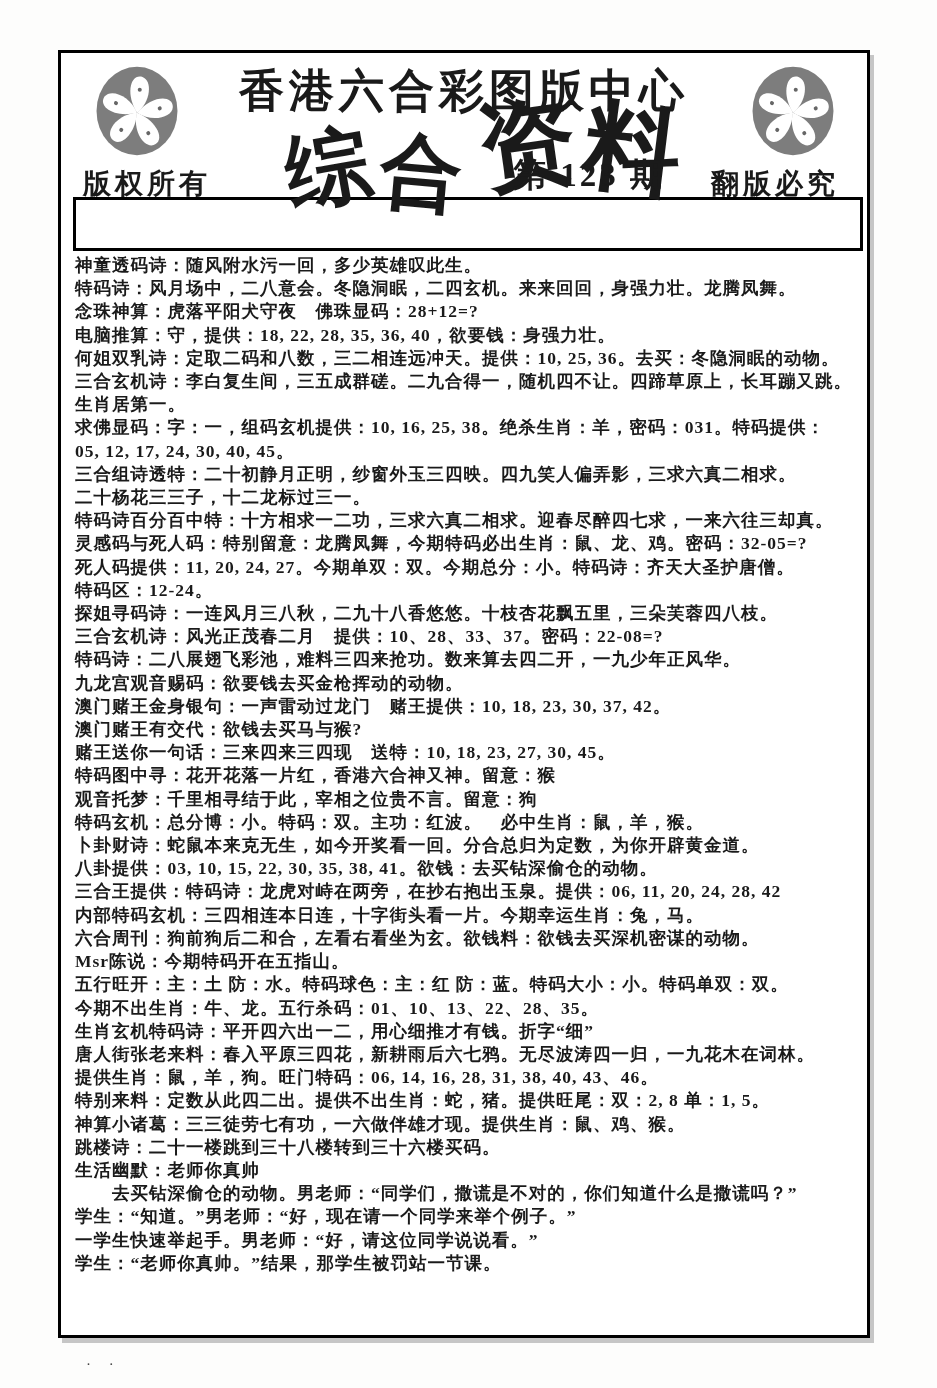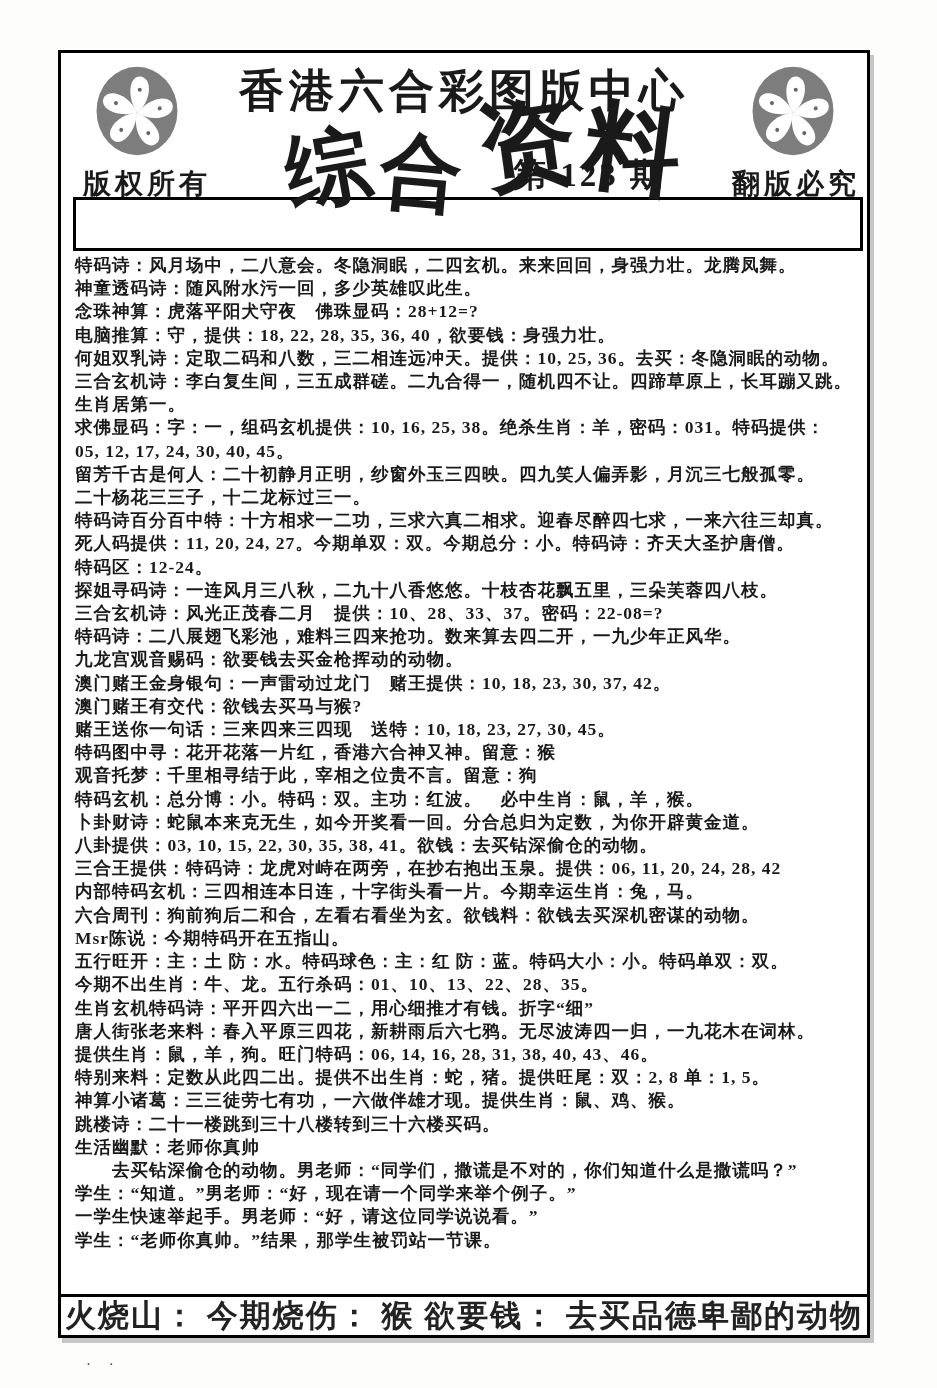--- a/index.html
+++ b/index.html
@@ -28,21 +28,21 @@
   .calli .c0{font-size:84px;transform:rotate(-10deg);margin-top:34px;}
   .calli .c1{font-size:82px;transform:rotate(5deg);margin-top:40px;margin-left:10px;}
   .calli .c2{font-size:97px;transform:rotate(-8deg);margin-top:4px;margin-left:18px;}
   .calli .c3{font-size:97px;transform:rotate(7deg);margin-top:8px;margin-left:6px;}
   .issue{
     position:absolute;left:452px;top:100px;z-index:2;
     font-size:33px;font-weight:bold;letter-spacing:3px;white-space:nowrap;
   }
   .stamp{position:absolute;top:112px;font-size:28px;font-weight:bold;letter-spacing:4px;white-space:nowrap;}
   .stamp.left{left:22px;text-align:center;}
-  .stamp.right{right:7px;margin-left:19px;}
+  .stamp.right{right:28px;margin-left:19px;}
   .notice-box{
     position:absolute;left:12px;top:144px;width:784px;height:48px;
     border:3px solid #000;background:#fff;
   }
   
   .body-text{position:absolute;left:14px;top:201px;right:4px;}
   .line{
     font-size:17.5px;font-weight:bold;line-height:23.2px;
     letter-spacing:1px;white-space:pre-wrap;
   }
@@ -123,32 +123,33 @@
     </div>
 
     <div class="issue">第 123 期</div>
     <div class="stamp left">版权所有</div>
     <div class="stamp right">翻版必究</div>
 
     <div class="notice-box"></div>
 
     <div class="body-text">
 
-    <div class="line">特码诗：风月场中，二八意会。冬隐洞眠，二四玄机。来来回回，身强力壮。龙腾凤舞。</div>
-        <div class="line">神童透码诗：随风附水污一回，多少英雄叹此生。</div>
+    <div class="line">神童透码诗：随风附水污一回，多少英雄叹此生。</div>
+        <div class="line">特码诗：风月场中，二八意会。冬隐洞眠，二四玄机。来来回回，身强力壮。龙腾凤舞。</div>
         <div class="line">念珠神算：虎落平阳犬守夜　佛珠显码：28+12=?</div>
         <div class="line">电脑推算：守，提供：18, 22, 28, 35, 36, 40，欲要钱：身强力壮。</div>
         <div class="line">何姐双乳诗：定取二码和八数，三二相连远冲天。提供：10, 25, 36。去买：冬隐洞眠的动物。</div>
         <div class="line">三合玄机诗：李白复生间，三五成群磋。二九合得一，随机四不让。四蹄草原上，长耳蹦又跳。</div>
         <div class="line">生肖居第一。</div>
         <div class="line">求佛显码：字：一，组码玄机提供：10, 16, 25, 38。绝杀生肖：羊，密码：031。特码提供：</div>
         <div class="line">05, 12, 17, 24, 30, 40, 45。</div>
-        <div class="line">留芳千古是何人：二十初静月正明，纱窗外玉三四映。四九笑人偏弄影，月沉三七般孤零。</div>
+        <div class="line">三合组诗透特：二十初静月正明，纱窗外玉三四映。四九笑人偏弄影，三求六真二相求。</div>
         <div class="line">二十杨花三三子，十二龙标过三一。</div>
         <div class="line">特码诗百分百中特：十方相求一二功，三求六真二相求。迎春尽醉四七求，一来六往三却真。</div>
+        <div class="line">灵感码与死人码：特别留意：龙腾凤舞，今期特码必出生肖：鼠、龙、鸡。密码：32-05=?</div>
         <div class="line">死人码提供：11, 20, 24, 27。今期单双：双。今期总分：小。特码诗：齐天大圣护唐僧。</div>
         <div class="line">特码区：12-24。</div>
         <div class="line">探姐寻码诗：一连风月三八秋，二九十八香悠悠。十枝杏花飘五里，三朵芙蓉四八枝。</div>
         <div class="line">三合玄机诗：风光正茂春二月　提供：10、28、33、37。密码：22-08=?</div>
         <div class="line">特码诗：二八展翅飞彩池，难料三四来抢功。数来算去四二开，一九少年正风华。</div>
         <div class="line">九龙宫观音赐码：欲要钱去买金枪挥动的动物。</div>
         <div class="line">澳门赌王金身银句：一声雷动过龙门　赌王提供：10, 18, 23, 30, 37, 42。</div>
         <div class="line">澳门赌王有交代：欲钱去买马与猴?</div>
         <div class="line">赌王送你一句话：三来四来三四现　送特：10, 18, 23, 27, 30, 45。</div>
         <div class="line">特码图中寻：花开花落一片红，香港六合神又神。留意：猴</div>
@@ -168,17 +169,16 @@
         <div class="line">特别来料：定数从此四二出。提供不出生肖：蛇，猪。提供旺尾：双：2, 8 单：1, 5。</div>
         <div class="line">神算小诸葛：三三徒劳七有功，一六做伴雄才现。提供生肖：鼠、鸡、猴。</div>
         <div class="line">跳楼诗：二十一楼跳到三十八楼转到三十六楼买码。</div>
         <div class="line">生活幽默：老师你真帅</div>
         <div class="line">　　去买钻深偷仓的动物。男老师：“同学们，撒谎是不对的，你们知道什么是撒谎吗？”</div>
         <div class="line">学生：“知道。”男老师：“好，现在请一个同学来举个例子。”</div>
         <div class="line">一学生快速举起手。男老师：“好，请这位同学说说看。”</div>
         <div class="line">学生：“老师你真帅。”结果，那学生被罚站一节课。</div>
       </div>
 
-    <div class="banner">火烧山： 今期烧伤： 猴 欲要钱： 去买品德卑鄙的动物</div>
   </div>
 
   <div class="corner-dots">· ·</div>
 </div>
 
 </body></html>

